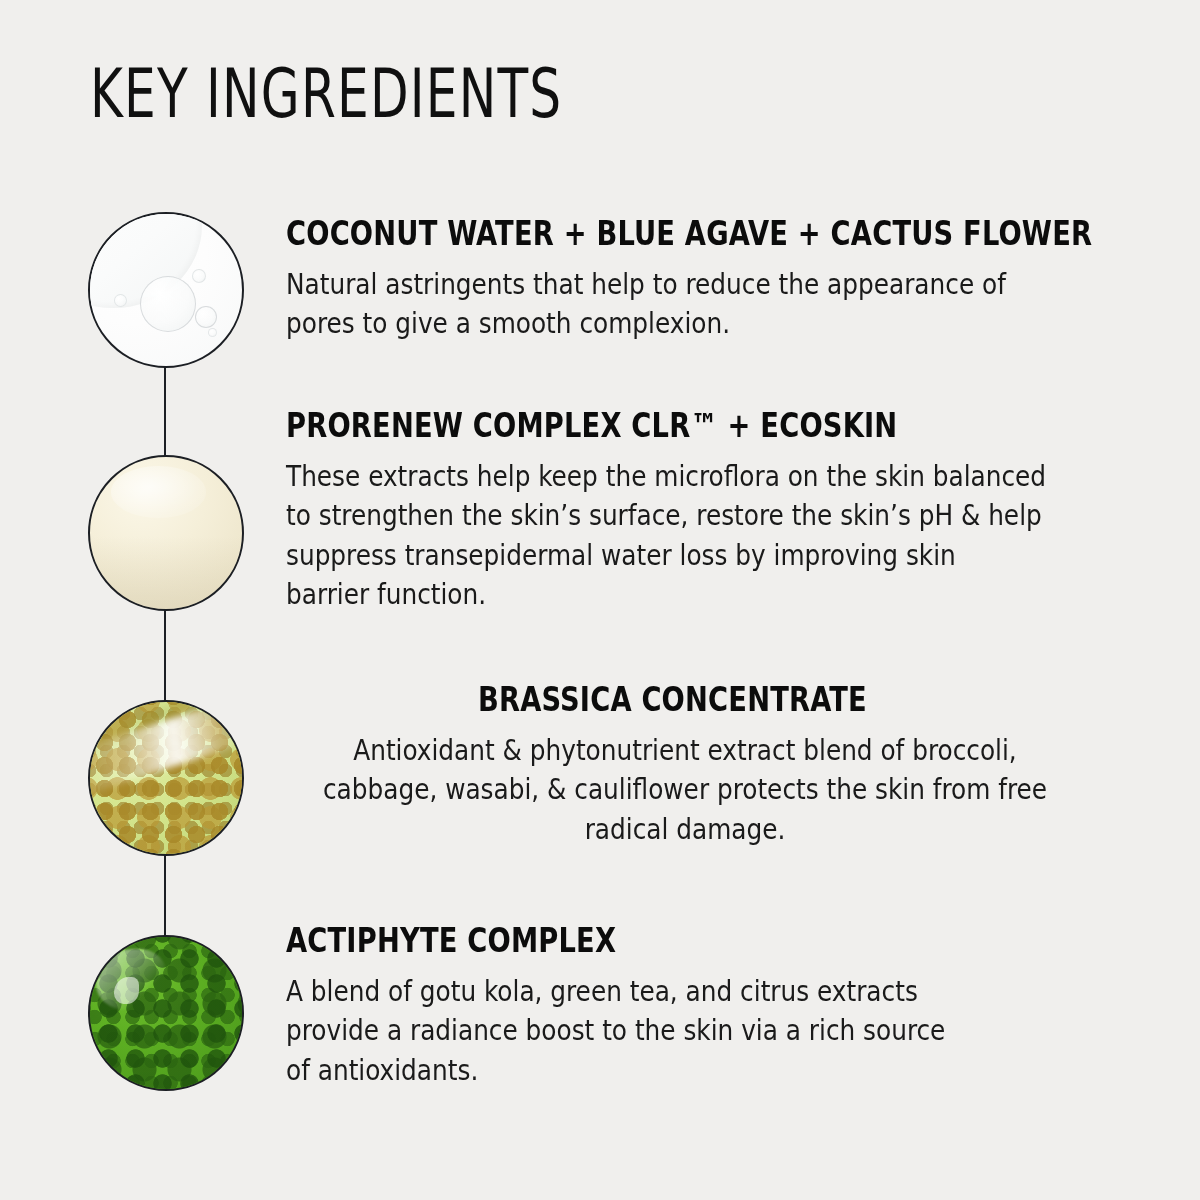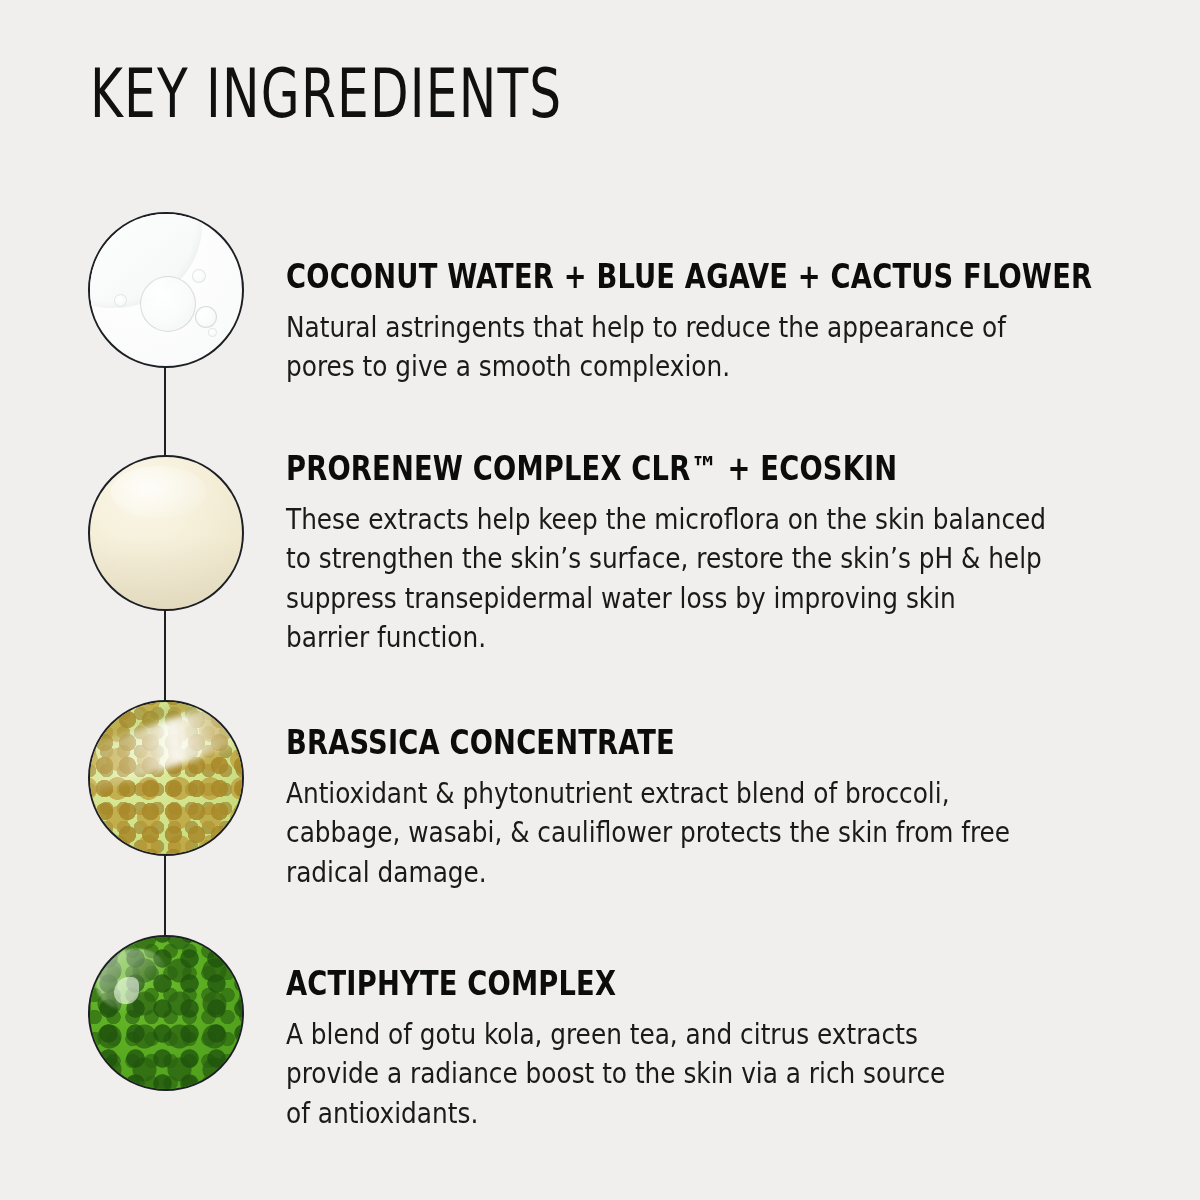--- a/index.html
+++ b/index.html
@@ -203,21 +203,20 @@
       radial-gradient(circle, rgba(24,70,10,0.55) 48%, rgba(24,70,10,0) 52%);
     background-size: 27px 25px, 19px 22px, 35px 33px;
     background-position: 5px 9px, 14px 3px, 2px 17px;
   }
 
   
   .text-col {
     position: absolute;
     left: 286px;
     width: 840px;
-    margin-top: 43px;
   }
 
   .ing-title {
     font-family: "DejaVu Sans Condensed", "Liberation Sans Narrow", "Liberation Sans", sans-serif;
     font-size: 33px;
     font-weight: 700;
     letter-spacing: 0.2px;
     line-height: 1.12;
     color: #0c0c0c;
     margin-bottom: 12px;
@@ -287,21 +286,21 @@
     </div>
 
     <div class="item" style="top:700px;">
       <div class="swatch-wrap">
         <div class="swatch sw-lime">
           <div class="speckle"></div>
           <div class="streak2"></div>
           <div class="streak"></div>
         </div>
       </div>
-      <div class="text-col" style="top:-18px;">
+      <div class="text-col" style="top:-18px;text-align:center;">
         <div class="ing-title">BRASSICA CONCENTRATE</div>
         <div class="ing-desc">
           <span class="ln">Antioxidant &amp; phytonutrient extract blend of broccoli,</span>
           <span class="ln">cabbage, wasabi, &amp; cauliflower protects the skin from free</span>
           <span class="ln">radical damage.</span>
         </div>
       </div>
     </div>
 
     <div class="item" style="top:935px;">

